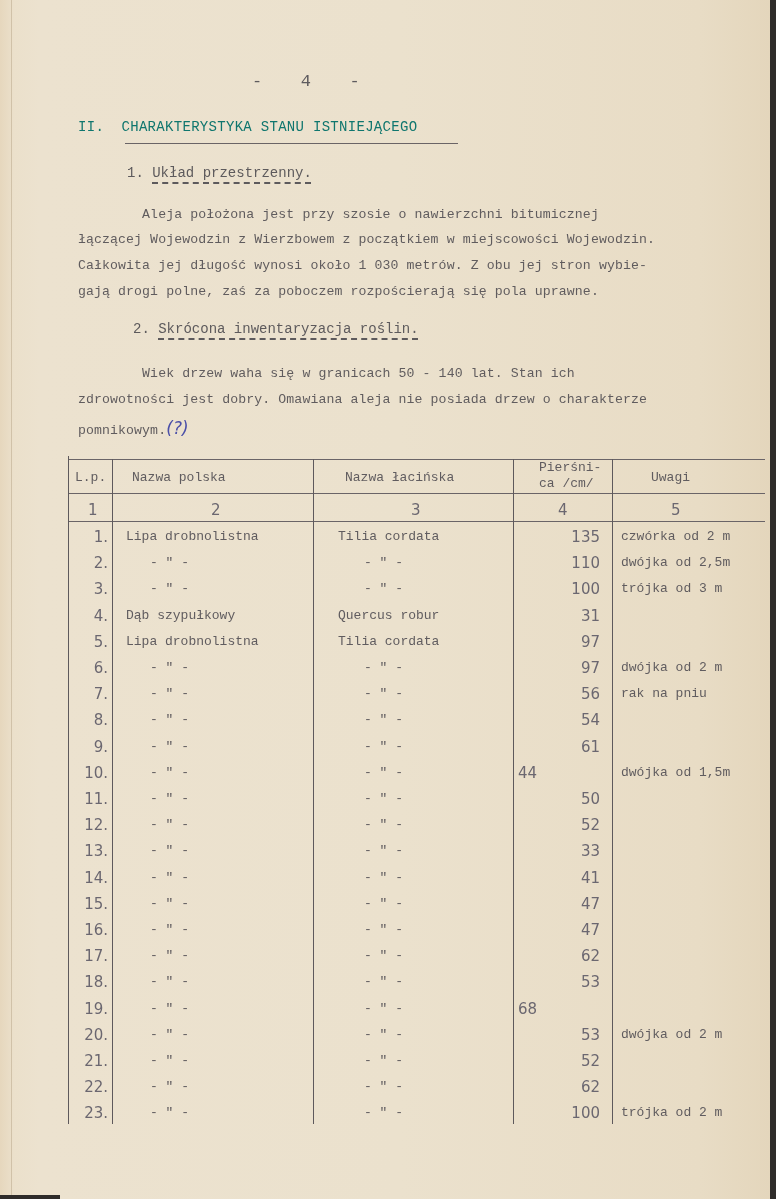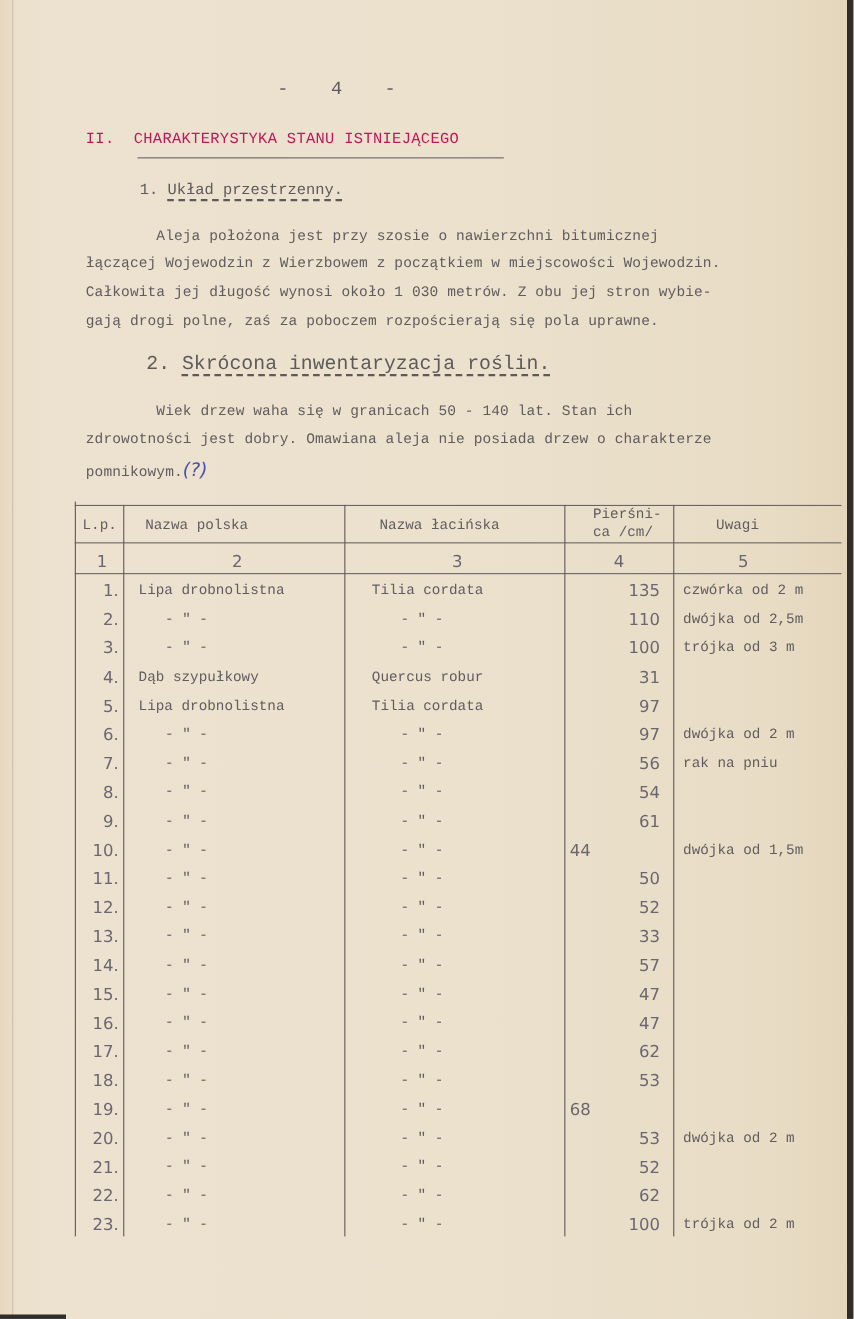--- a/index.html
+++ b/index.html
@@ -20,32 +20,32 @@
   .right-edge {
     position: absolute; left: 770px; top: 0; width: 6px; height: 1199px;
     background: #2f2c2a;
   }
   .bottom-edge {
     position: absolute; left: 0; top: 1195px; width: 60px; height: 4px;
     background: #2f2c2a;
   }
   .abs { position: absolute; white-space: pre; }
   .page-number { left: 252px; top: 72px; font-size: 17px; letter-spacing: 2px; color: #5e5b5e; }
-  .section-heading { left: 78px; top: 119px; font-size: 14px; letter-spacing: 0.3px; color: #be185d; }
+  .section-heading { left: 78px; top: 119px; font-size: 14px; letter-spacing: 0.3px; color: #0f766e; }
   .heading-underline {
     position: absolute; left: 125px; top: 143px; width: 333px; height: 0;
     border-top: 1.5px solid #6a6466;
   }
   .sub1 { left: 127px; top: 165px; font-size: 14px; }
   .dash-under {
     text-decoration: underline dashed; text-decoration-thickness: 2px;
     text-underline-offset: 5px;
   }
   .para { left: 78px; font-size: 13.2px; color: #605c5e; letter-spacing: 0.1px; }
-  .sub2 { left: 133px; top: 321px; font-size: 18px; }
+  .sub2 { left: 133px; top: 321px; font-size: 14px; }
   .annot { font-family: "DejaVu Sans", sans-serif; color: #4a4fa8; font-style: italic; font-size: 17px; }
 
   .table {
     position: absolute; left: 68px; top: 459px; width: 697px;
   }
   .hline { position: absolute; height: 0; border-top: 1.5px solid #6a6467; left: 0; width: 697px; }
   .vline { position: absolute; width: 0; border-left: 1.5px solid #5e595c; }
   .cell { position: absolute; white-space: pre; font-size: 13px; color: #605c5f; }
   .num { font-size: 15px; color: #6b6770; font-family: "DejaVu Sans", sans-serif; }
 </style>
@@ -188,21 +188,21 @@
         <div class="cell num" style="left:4px; width:36px; text-align:right; top:383.4px">13.</div>
         <div class="cell" style="left:82px; top:384.4px">- " -</div>
         <div class="cell" style="left:296px; top:384.4px">- " -</div>
         <div class="cell num" style="left:450px; width:82px; text-align:right; top:383.4px">33</div>
         <div class="cell" style="left:553px; top:384.4px"></div>
       </div>
       <div>
         <div class="cell num" style="left:4px; width:36px; text-align:right; top:409.59999999999997px">14.</div>
         <div class="cell" style="left:82px; top:410.59999999999997px">- " -</div>
         <div class="cell" style="left:296px; top:410.59999999999997px">- " -</div>
-        <div class="cell num" style="left:450px; width:82px; text-align:right; top:409.59999999999997px">57</div>
+        <div class="cell num" style="left:450px; width:82px; text-align:right; top:409.59999999999997px">41</div>
         <div class="cell" style="left:553px; top:410.59999999999997px"></div>
       </div>
       <div>
         <div class="cell num" style="left:4px; width:36px; text-align:right; top:435.8px">15.</div>
         <div class="cell" style="left:82px; top:436.8px">- " -</div>
         <div class="cell" style="left:296px; top:436.8px">- " -</div>
         <div class="cell num" style="left:450px; width:82px; text-align:right; top:435.8px">47</div>
         <div class="cell" style="left:553px; top:436.8px"></div>
       </div>
       <div>

